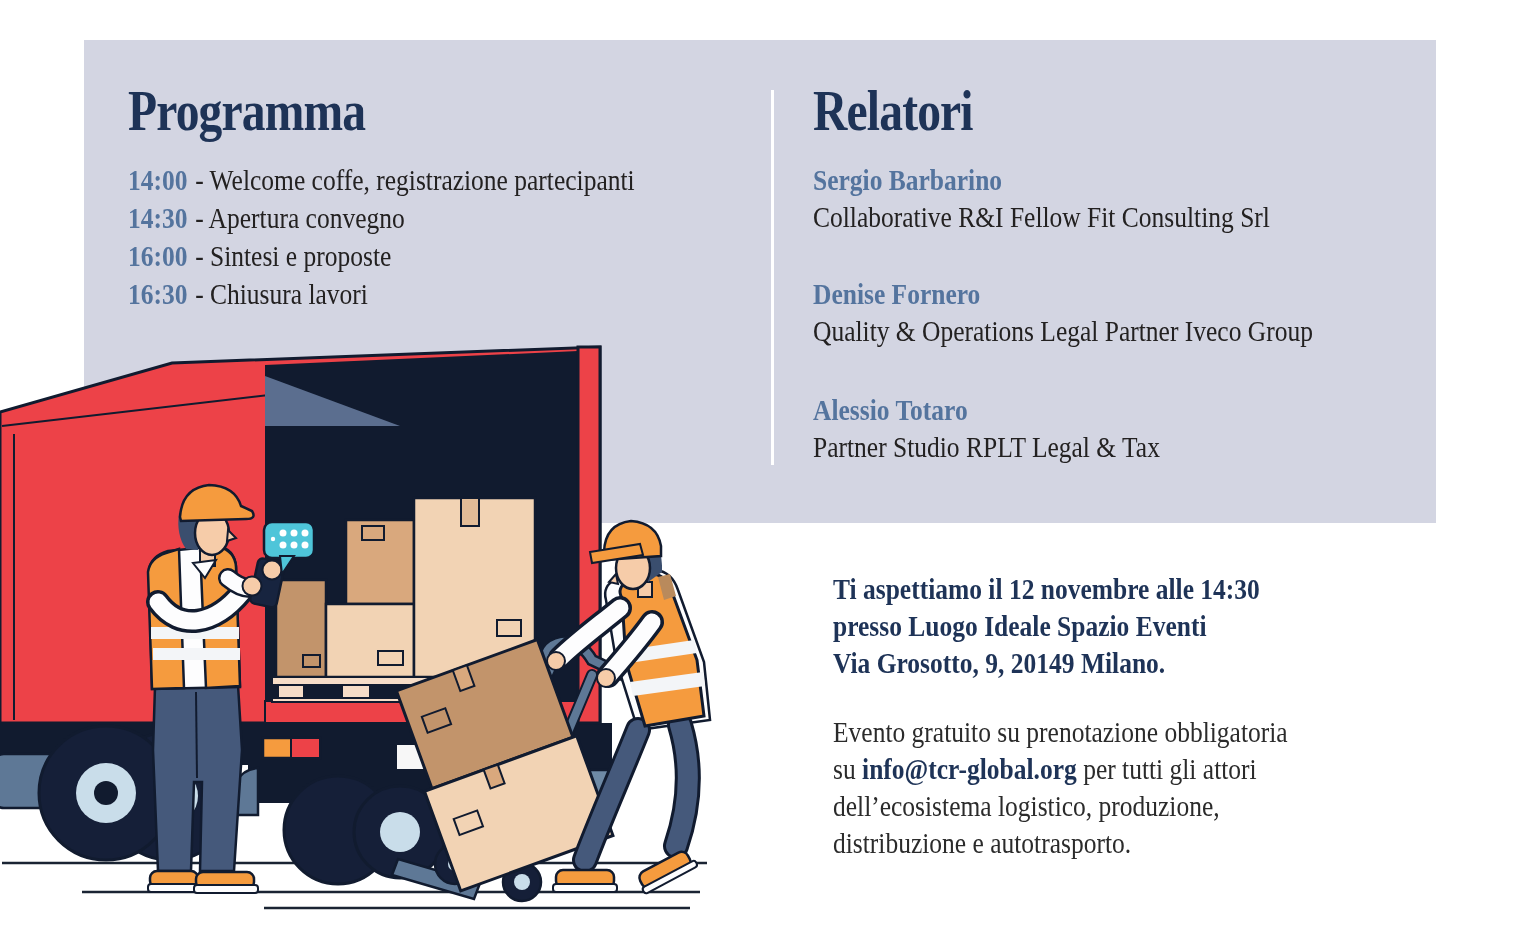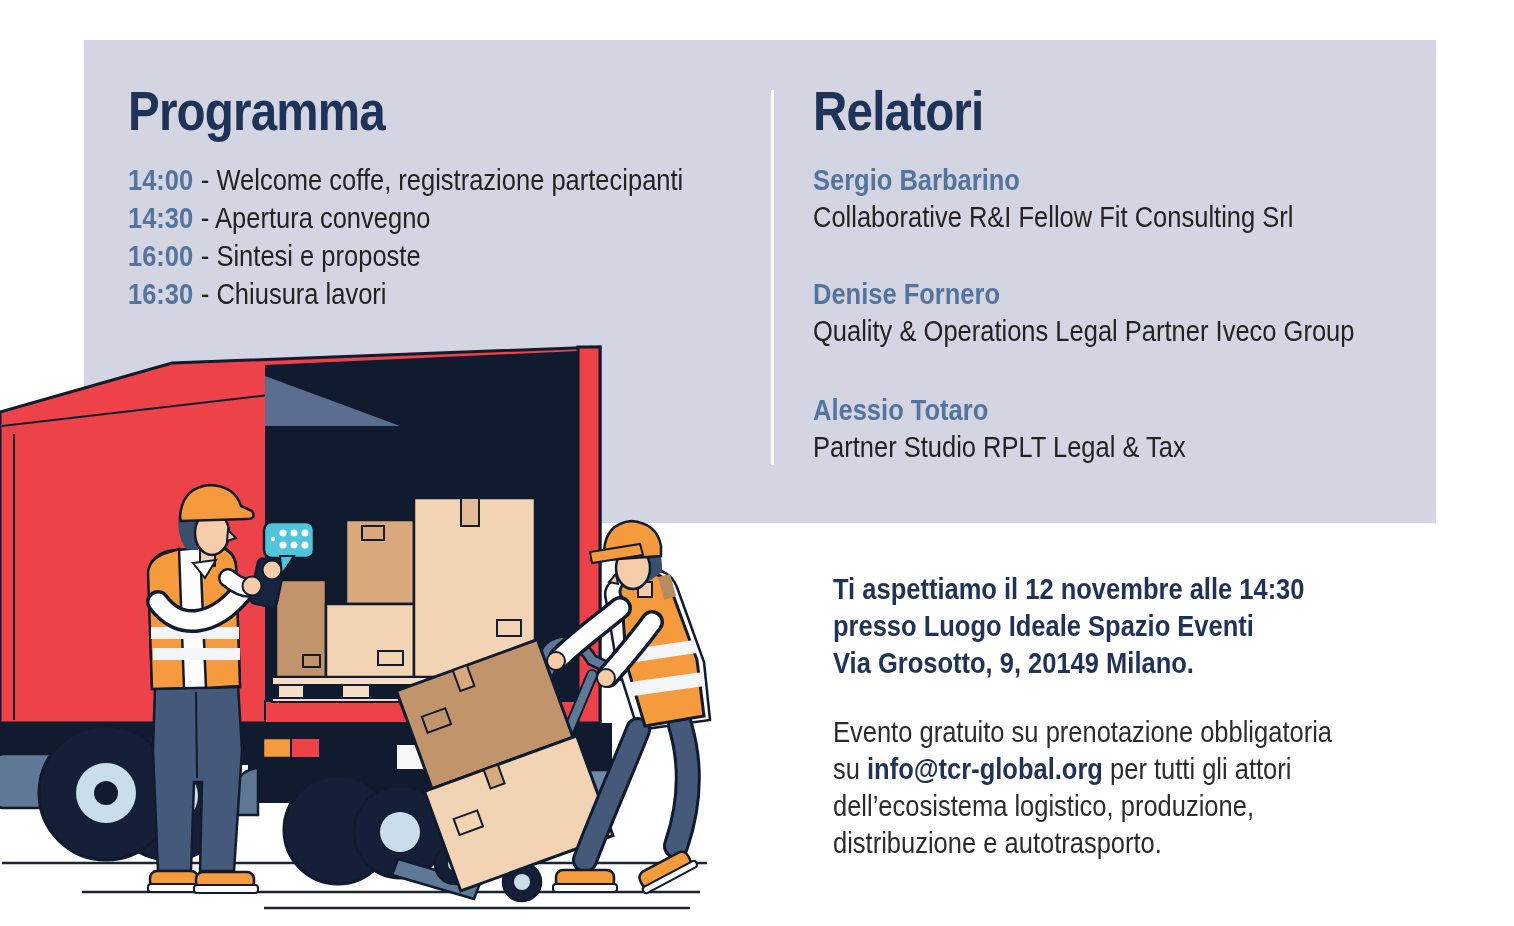--- a/index.html
+++ b/index.html
@@ -1,19 +1,19 @@
 <!DOCTYPE html>
 <html style="--heading-navy: #1E3357; --accent-steel-blue: #54749E; --body-ink: #232121; --panel-lavender: #D3D5E2; --divider: #FFFFFF; --background: #FFFFFF; --truck-red: #ED4248; --outline-navy: #111B2F; --vest-orange: #F59B3E; --skin: #F6CCA9; --pants-navy: #45597B; --hair-navy: #3A4E6E; --steel-frame: #5E7896; --steel-light: #8CA4BA; --wheel-rim: #C9DDEA; --bubble-teal: #4EC5D9; --box-light: #F2D3B4; --box-mid: #D9A87D; --box-deep: #C2946B; --pallet: #F6DDC8;"><head>
 <meta charset="utf-8">
 <style>
   html,body{margin:0;padding:0;background:#fff;}
   .page{
     position:relative;width:1436px;height:926px;overflow:hidden;
     background:var(--background,#FFFFFF);
-    font-family:Liberation Sans, sans-serif;
+    font-family:Liberation Serif, serif;
   }
   .panel{
     position:absolute;left:84px;top:40px;width:1375px;height:483px;
     background:var(--panel-lavender,#D3D5E2);
   }
   .vdivider{
     position:absolute;left:771px;top:90px;width:3px;height:375px;
     background:var(--divider,#FFFFFF);
   }
   .h1{

